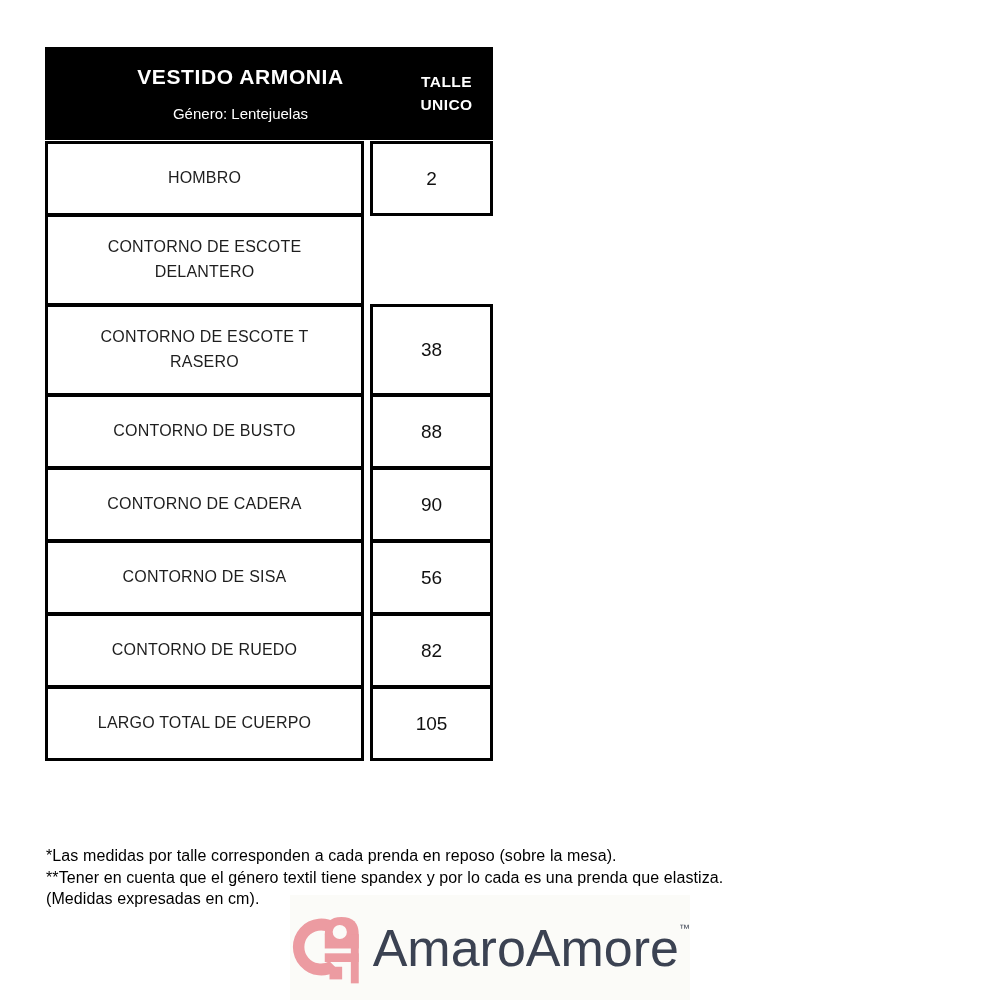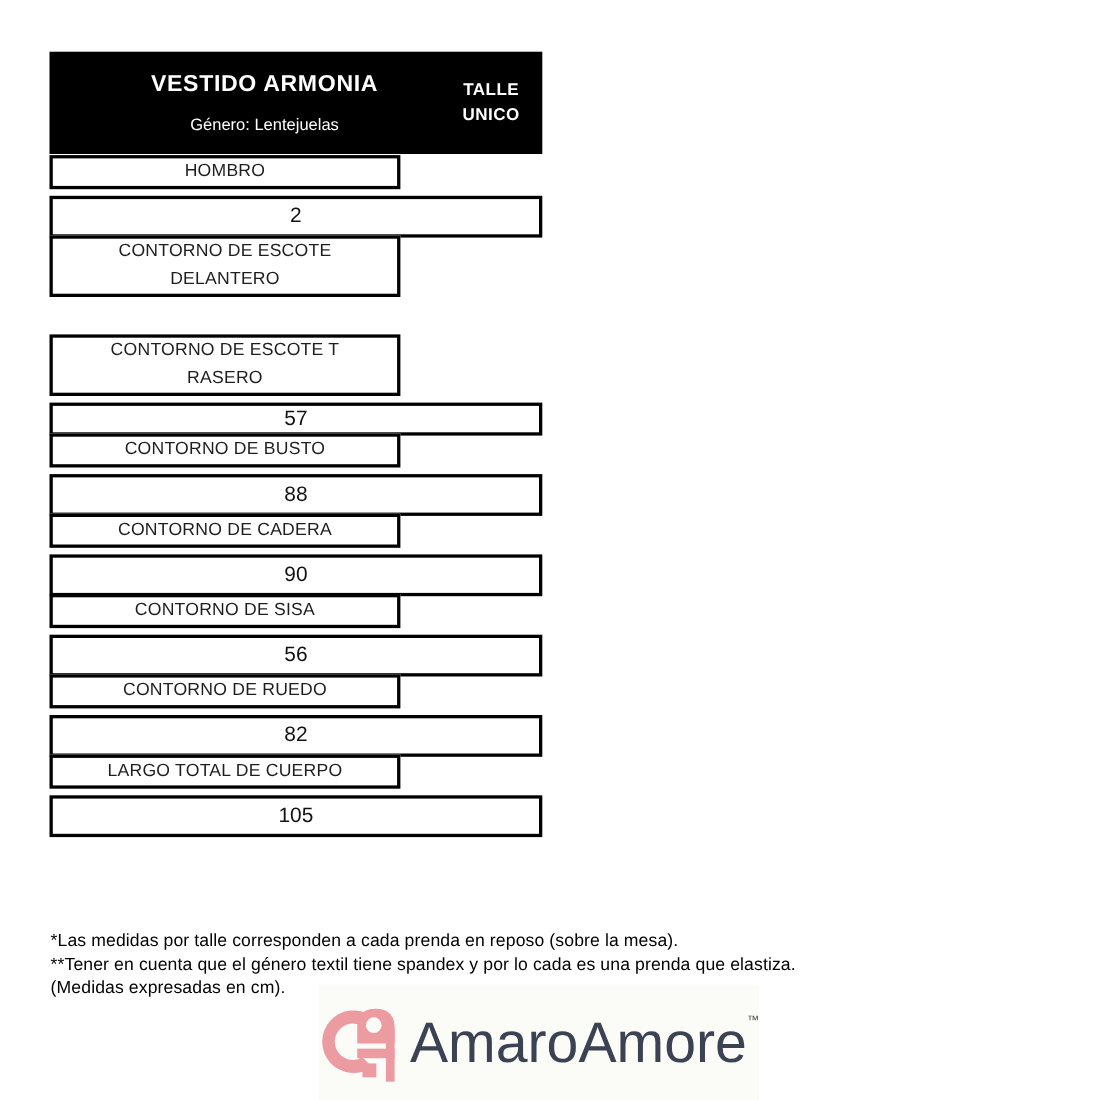--- a/index.html
+++ b/index.html
@@ -24,21 +24,21 @@
   }
   .product-title { font-size: 21px; font-weight: bold; letter-spacing: 0.6px; }
   .product-subtitle { font-size: 15px; margin-top: 16px; }
   .header-right {
     flex: 1; display: flex; flex-direction: column;
     align-items: center; justify-content: center;
     font-size: 15.5px; font-weight: bold; letter-spacing: 0.4px; line-height: 1.45;
   }
 
   .chart-rows { margin-top: 1px; }
-  .chart-row { display: flex; gap: 6px; height: 75px; flex-direction: column; }
+  .chart-row { display: flex; gap: 6px; height: 75px; }
   .chart-row + .chart-row { margin-top: -2px; }
   .chart-row.tall { height: 92px; }
 
   .cell-label {
     width: 319px; border: 3px solid #000; background: #fff;
     display: flex; align-items: center; justify-content: center;
   }
   .cell-label span {
     max-width: 235px; text-align: center;
     font-size: 16px; color: #1e1e1e; line-height: 1.55; letter-spacing: 0.2px;
@@ -93,21 +93,21 @@
     </div>
     <div class="chart-row tall">
       <div class="cell-label">
           <span>CONTORNO DE ESCOTE DELANTERO</span>
         </div>
     </div>
     <div class="chart-row tall">
       <div class="cell-label">
           <span>CONTORNO DE ESCOTE T RASERO</span>
         </div>
-      <div class="cell-value">57</div>
+      <div class="cell-value">38</div>
     </div>
     <div class="chart-row">
       <div class="cell-label">
           <span>CONTORNO DE BUSTO</span>
         </div>
       <div class="cell-value">88</div>
     </div>
     <div class="chart-row">
       <div class="cell-label">
           <span>CONTORNO DE CADERA</span>

